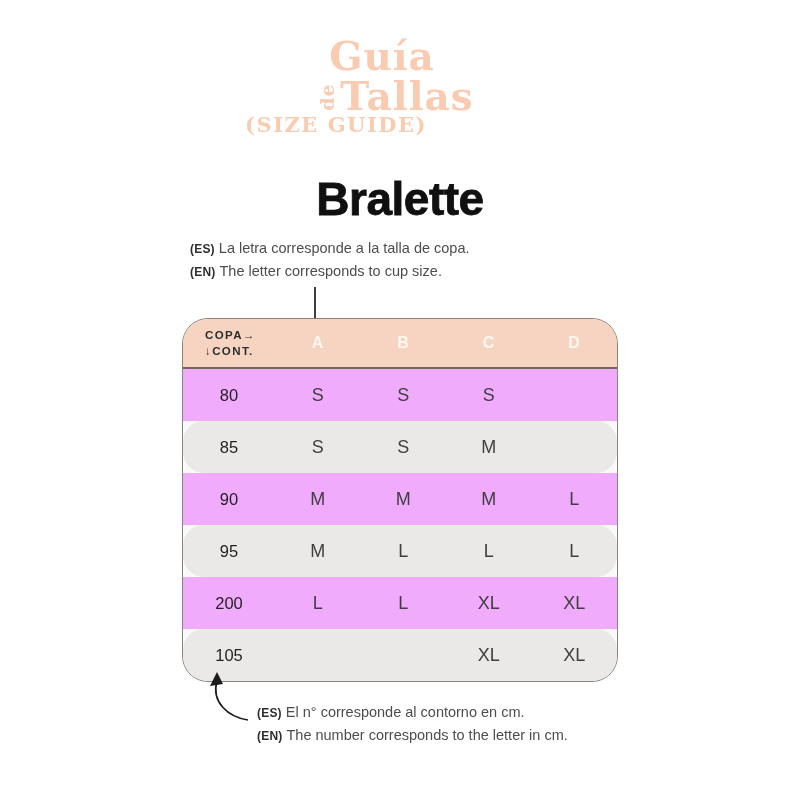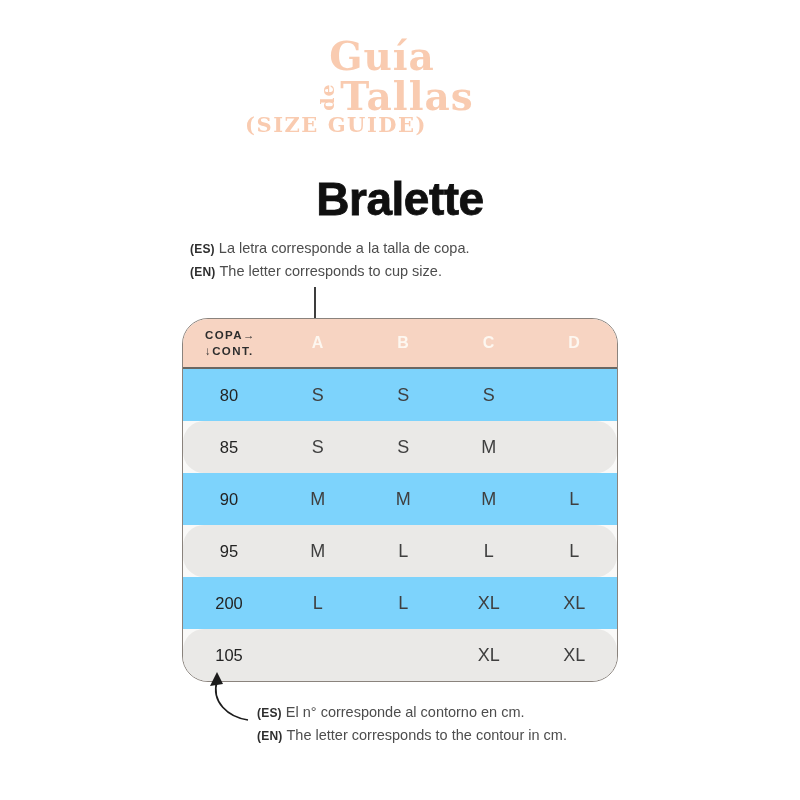--- a/index.html
+++ b/index.html
@@ -43,21 +43,21 @@
               background:#F9F9F8; }
   .thead { height:50px; background:#F7D4C2; border-bottom:2px solid #6B6762;
            display:grid; grid-template-columns:92px 1fr 1fr 1fr 1fr; align-items:center; }
   .corner { padding-left:22px; font-size:11.5px; font-weight:700; letter-spacing:1.4px;
             color:#2d2d2d; line-height:16px; white-space:nowrap; }
   .c-arr { font-weight:400; }
   .col-letter { text-align:center; color:#FDF7F0; font-weight:700; font-size:16px;
                 letter-spacing:0.5px; }
   .trow { height:52px; display:grid; grid-template-columns:92px 1fr 1fr 1fr 1fr;
           align-items:center; text-align:center; }
-  .row-light { background:#7dd3fc; }
+  .row-light { background:#f0abfc; }
   .row-dark { background:#EAE9E7;border-radius:21px; }
   .num { font-size:16.5px; color:#232323; }
   .val { font-size:18px; color:#3f3f3f; font-weight:400; }
 </style>
 </head>
 <body>
 
 <div class="canvas">
 
   <div class="logo">
@@ -142,17 +142,17 @@
   <svg class="arrow-bottom" width="58" height="62" viewBox="0 0 58 62">
     <path d="M 48 54 C 28 51, 11 36, 17 15" stroke="#1c1c1c" stroke-width="1.7" fill="none"></path>
     <polygon points="10,20 17,6 23,18" fill="#1c1c1c"></polygon>
   </svg>
 
   <div class="note note-bottom">
     <div>
       <span class="tag">(ES)</span><span>El n° corresponde al contorno en cm.</span>
     </div>
     <div>
-      <span class="tag">(EN)</span><span>The letter corresponds to the contour in cm.</span>
+      <span class="tag">(EN)</span><span>The number corresponds to the letter in cm.</span>
     </div>
   </div>
 
 </div>
 
 </body></html>

